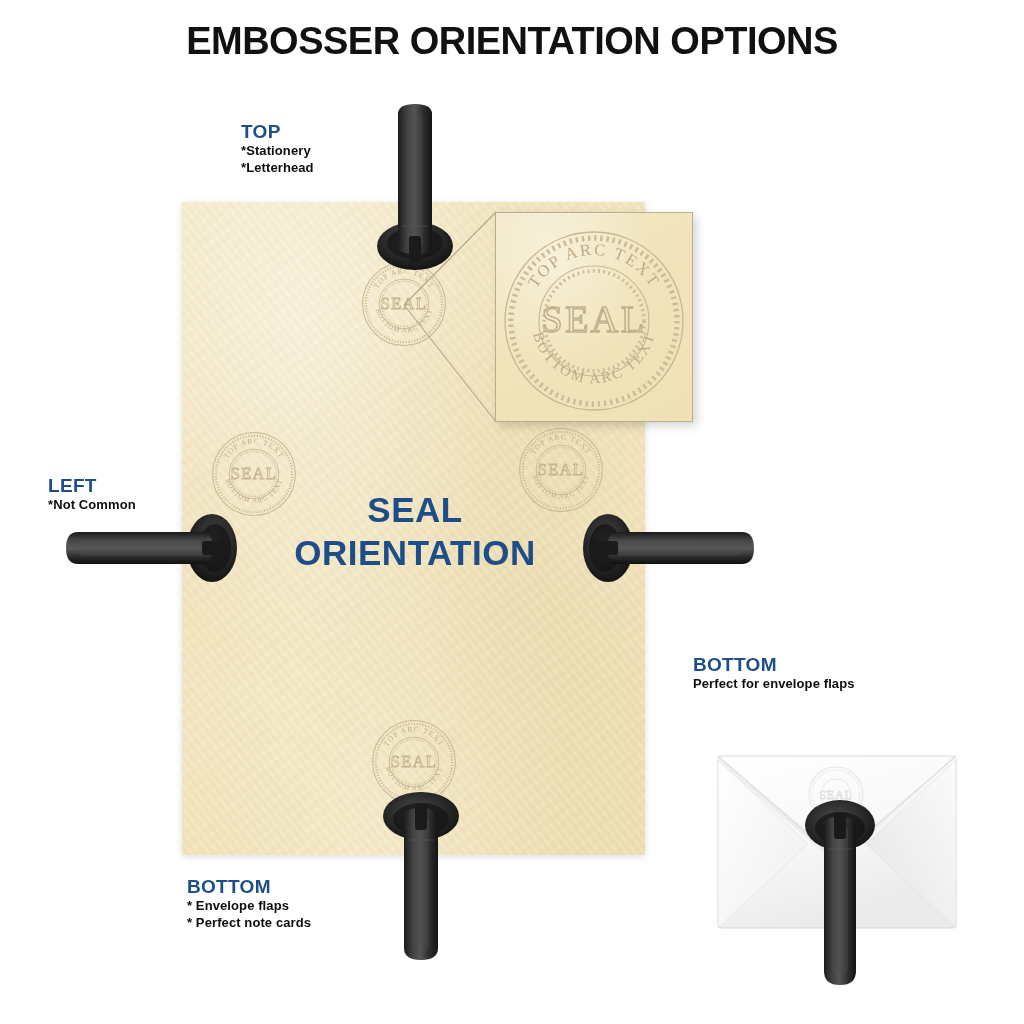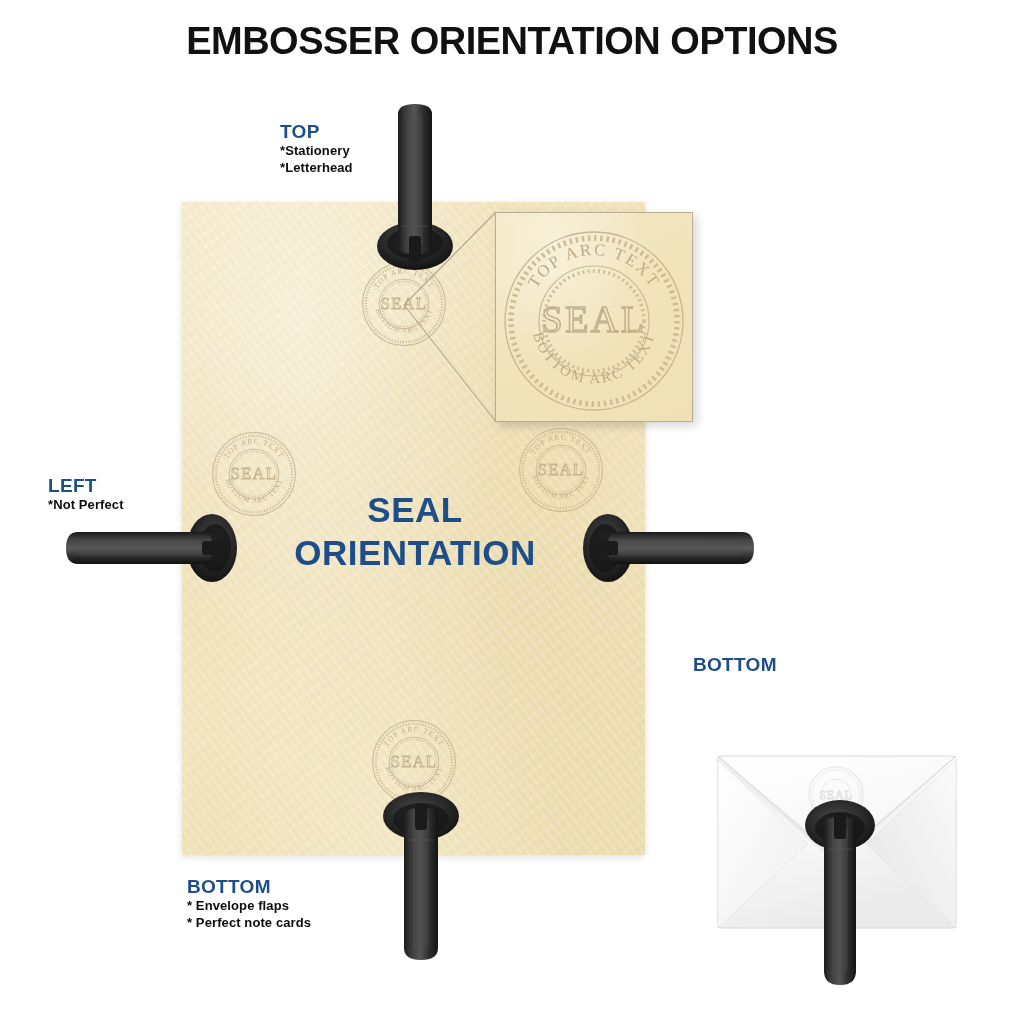--- a/index.html
+++ b/index.html
@@ -50,21 +50,21 @@
   .seal-orientation{
     position:absolute;left:255px;top:488px;width:320px;text-align:center;
     color:#1d4e89;font-weight:bold;font-size:35px;line-height:1.24;
     letter-spacing:.5px;font-family:"Liberation Sans",sans-serif;
   }
 
   
   .lbl{position:absolute;font-family:"Liberation Sans",sans-serif;}
   .lbl .head{color:#1d4e89;font-weight:bold;font-size:19px;letter-spacing:.3px;}
   .lbl .line{color:#0d0d0d;font-weight:bold;font-size:13px;letter-spacing:.1px;line-height:1.28;}
-  .lbl-top{left:241px;top:121px;margin-left:39px;}
+  .lbl-top{left:241px;top:121px;}
   .lbl-left{left:48px;top:475px;}
   .lbl-right{left:663px;top:470px;}
   .lbl-bottom-paper{left:187px;top:876px;}
   .lbl-bottom-env{left:693px;top:654px;}
 
   
   .emb{position:absolute;pointer-events:none;}
   .emb svg{display:block;width:100%;height:100%;overflow:visible;}
 
   
@@ -349,27 +349,28 @@
   </div>
 
   <div class="lbl lbl-top">
     <div class="head">TOP</div>
     <div class="line">*Stationery</div>
     <div class="line">*Letterhead</div>
   </div>
 
   <div class="lbl lbl-left">
     <div class="head">LEFT</div>
-    <div class="line">*Not Perfect</div>
+    <div class="line">*Not Common</div>
   </div>
 
 
   <div class="lbl lbl-bottom-paper">
     <div class="head">BOTTOM</div>
     <div class="line">* Envelope flaps</div>
     <div class="line">* Perfect note cards</div>
   </div>
 
   <div class="lbl lbl-bottom-env">
     <div class="head">BOTTOM</div>
+    <div class="line">Perfect for envelope flaps</div>
   </div>
 
 </div>
 
 </body></html>

